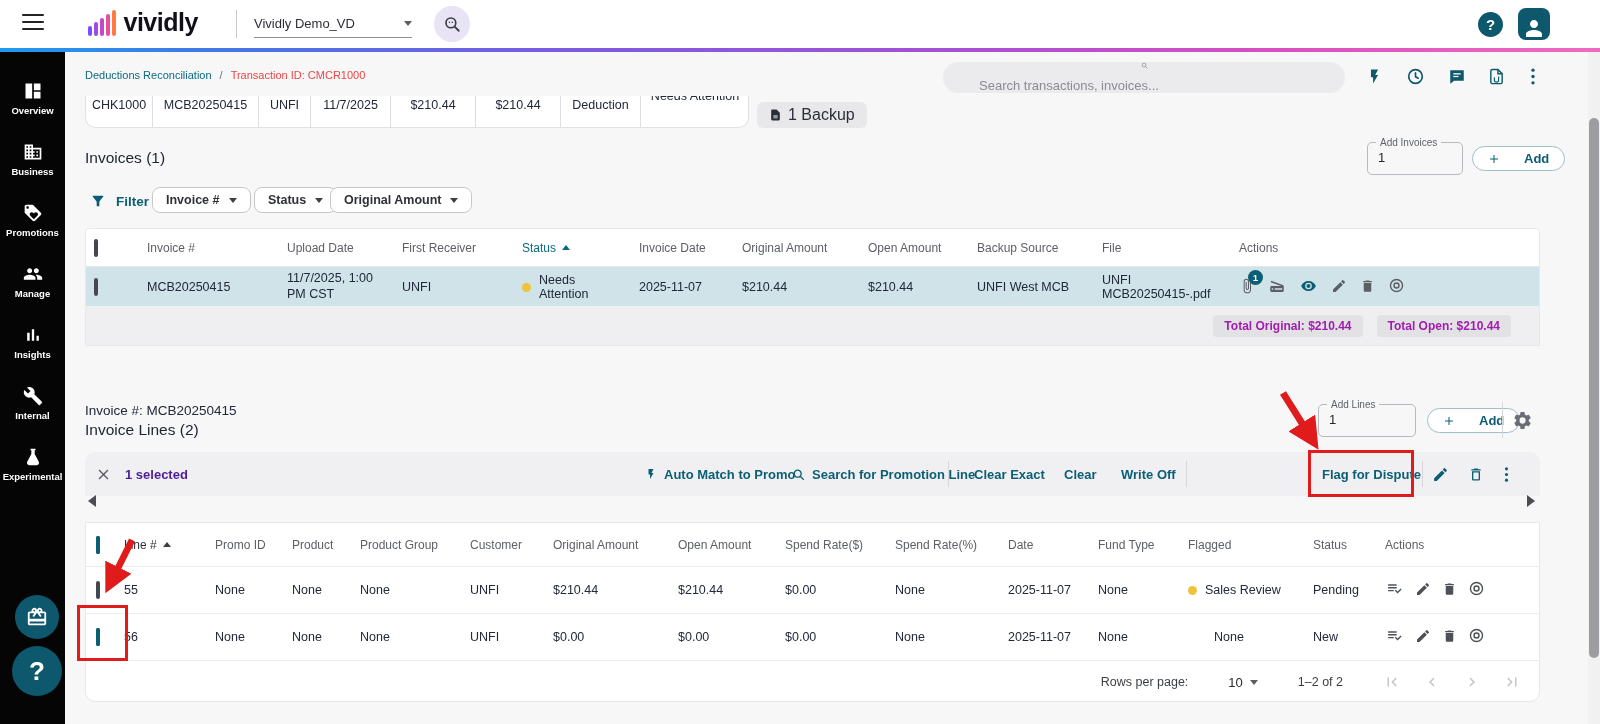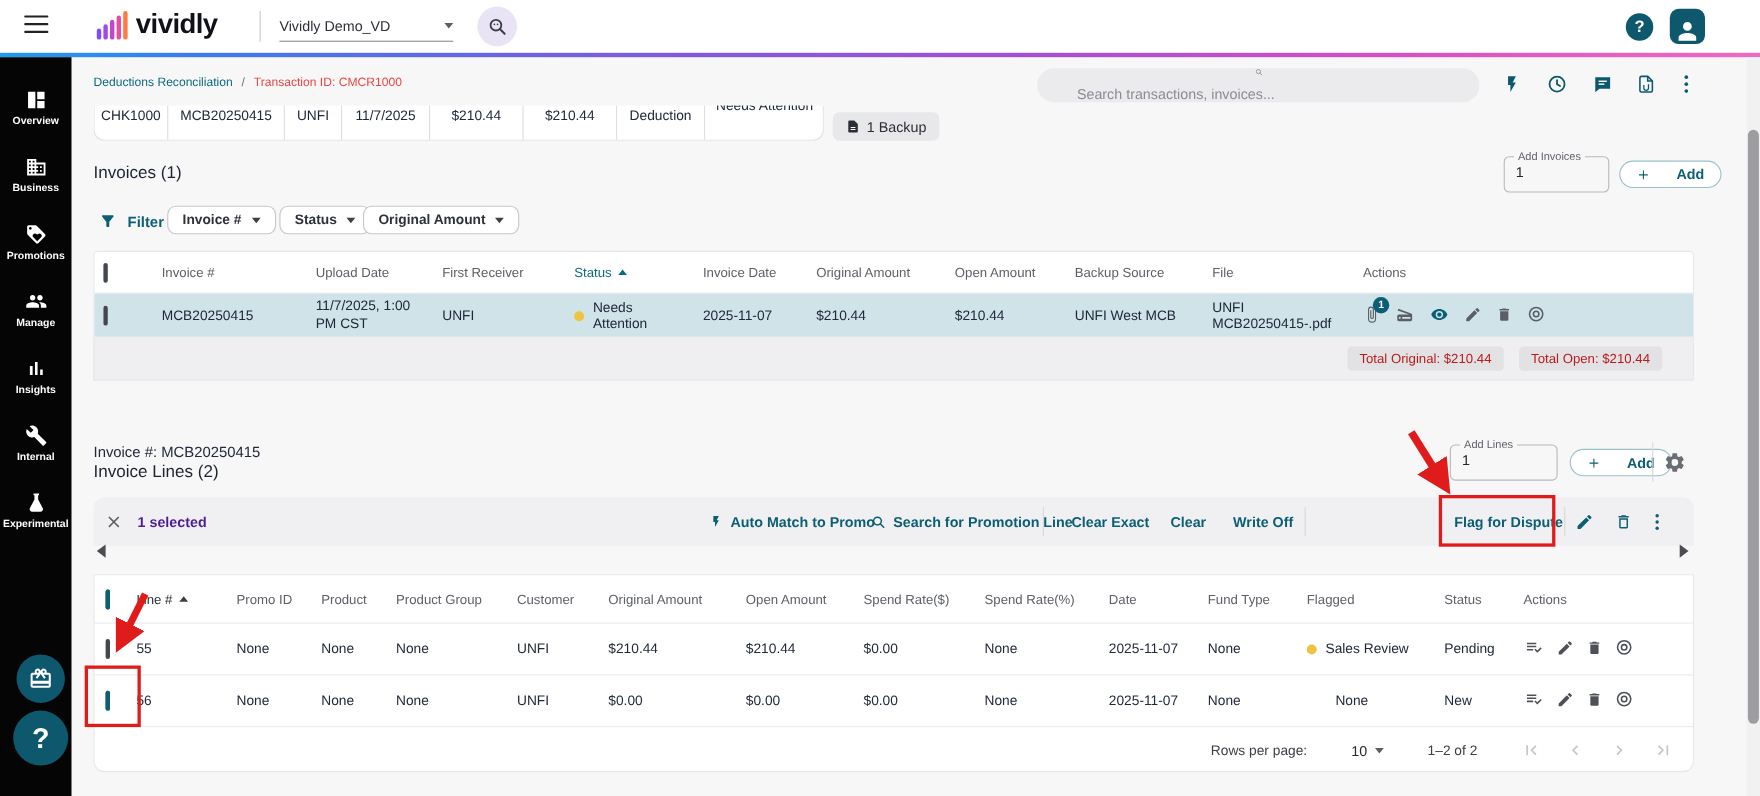--- a/index.html
+++ b/index.html
@@ -39,42 +39,42 @@
   .searchpill input { border:0; outline:0; background:transparent; font-size:13px; color:#4b4e55; width:330px; font-family:"Liberation Sans",sans-serif; }
   .searchpill input::placeholder { color:#8b8b93; }
   .hicon { color:#0d586d; cursor:pointer; }
 
   
   .strip { left:85px; top:96px; width:664px; height:32px; overflow:hidden; background:#fff; border:1px solid #e2e2e6; border-top:0; border-radius:0 0 10px 10px; }
   .strip-inner { display:grid; grid-template-columns:67px 106px 52px 80px 85px 85px 80px 108px; height:46px; margin-top:-14px; align-items:center; }
   .strip-inner > div { font-size:12.5px; color:#20283a; text-align:center; border-right:1px solid #dedee2; height:100%; display:flex; align-items:center; justify-content:center; }
   .strip-inner > div:last-child { border-right:0; }
   .strip-inner .raised { transform:translateY(-9px); }
-  .backup-chip { left:757px; top:102px; height:26px; background:#e8e8ea; border-radius:6px; display:flex; align-items:center; gap:6px; padding:0 12px; font-size:13px; color:#2b2e36; cursor:pointer; }
+  .backup-chip { left:757px; top:102px; height:26px; background:#e8e8ea; border-radius:6px; display:flex; align-items:center; gap:6px; padding:0 12px; font-size:16px; color:#2b2e36; cursor:pointer; }
 
   
   .sec-title { font-size:15.5px; color:#1d2330; }
   .fs { position:absolute; border:1px solid #b6b9bf; border-radius:5px; background:transparent; }
   .fs legend { font-size:10px; color:#5f6368; margin-left:8px; padding:0 4px; }
   .fs input { border:0; outline:0; font-size:13px; color:#24262c; padding:0 10px 6px; width:75px; background:transparent; font-family:"Liberation Sans",sans-serif; }
   .add-btn { position:absolute; display:flex; align-items:center; gap:24px; border:1px solid #9dc0cb; border-radius:14px; background:#fff; color:#0b5e74; font-size:13px; font-weight:700; padding:4px 15px; cursor:pointer; }
   .filter-lbl { font-size:13.5px; font-weight:700; color:#0b5e74; }
   .chip { position:absolute; display:flex; align-items:center; gap:9px; border:1px solid #c7c7cc; border-radius:8px; background:#fff; padding:5px 13px; font-size:12.5px; font-weight:700; color:#2e3138; cursor:pointer; }
   .caret-down { width:0; height:0; border-left:4.5px solid transparent; border-right:4.5px solid transparent; border-top:5.5px solid currentColor; }
   .sort-up { width:0; height:0; border-left:4.5px solid transparent; border-right:4.5px solid transparent; border-bottom:5.5px solid currentColor; display:inline-block; }
 
   .card { background:#fff; border:1px solid #e8e8ec; }
   .inv-card { left:85px; top:228px; width:1455px; height:118px; border-radius:4px 4px 0 0; }
   .inv-grid { display:grid; grid-template-columns:45px 140px 115px 120px 117px 103px 126px 109px 125px 137px 1fr; align-items:center; }
   .inv-grid > div { padding-left:16px; font-size:12px; }
   .inv-head { height:38px; border-bottom:1px solid #e8e8ec; color:#5d6067; }
   .inv-row { height:40px; background:#cfe3e8; color:#20283a; font-size:12.5px; cursor:pointer; }
   .inv-row > div { font-size:12.5px; }
   .totals-strip { left:85px; top:306px; width:1455px; height:40px; background:#efeff1; border:1px solid #e8e8ec; border-top:0; display:flex; align-items:center; justify-content:flex-end; gap:14px; padding-right:28px; }
-  .total-chip { background:#e2e2e5; border-radius:4px; padding:4px 11px; font-size:12px; font-weight:400; color:#b91c1c; }
+  .total-chip { background:#e2e2e5; border-radius:4px; padding:4px 11px; font-size:12px; font-weight:700; color:#a21caf; }
 
   .cb { width:17px; height:17px; border:2px solid #43484f; border-radius:3px; background:#fff; cursor:pointer; position:relative; flex:none; }
   .cb.checked { background:#0b5e74; border-color:#0b5e74; }
   .cb.checked::after { content:""; position:absolute; left:4.5px; top:0.5px; width:4px; height:9px; border:solid #fff; border-width:0 2.5px 2.5px 0; transform:rotate(45deg); }
   .cb.indet { background:#0b5e74; border-color:#0b5e74; }
   .cb.indet::after { content:""; position:absolute; left:2.5px; top:5.5px; width:8px; height:2.6px; background:#fff; }
 
   .dot { width:9px; height:9px; border-radius:50%; background:#efc33d; display:inline-block; margin-right:8px; flex:none; }
   .status-cell { display:flex; align-items:center; }
 

